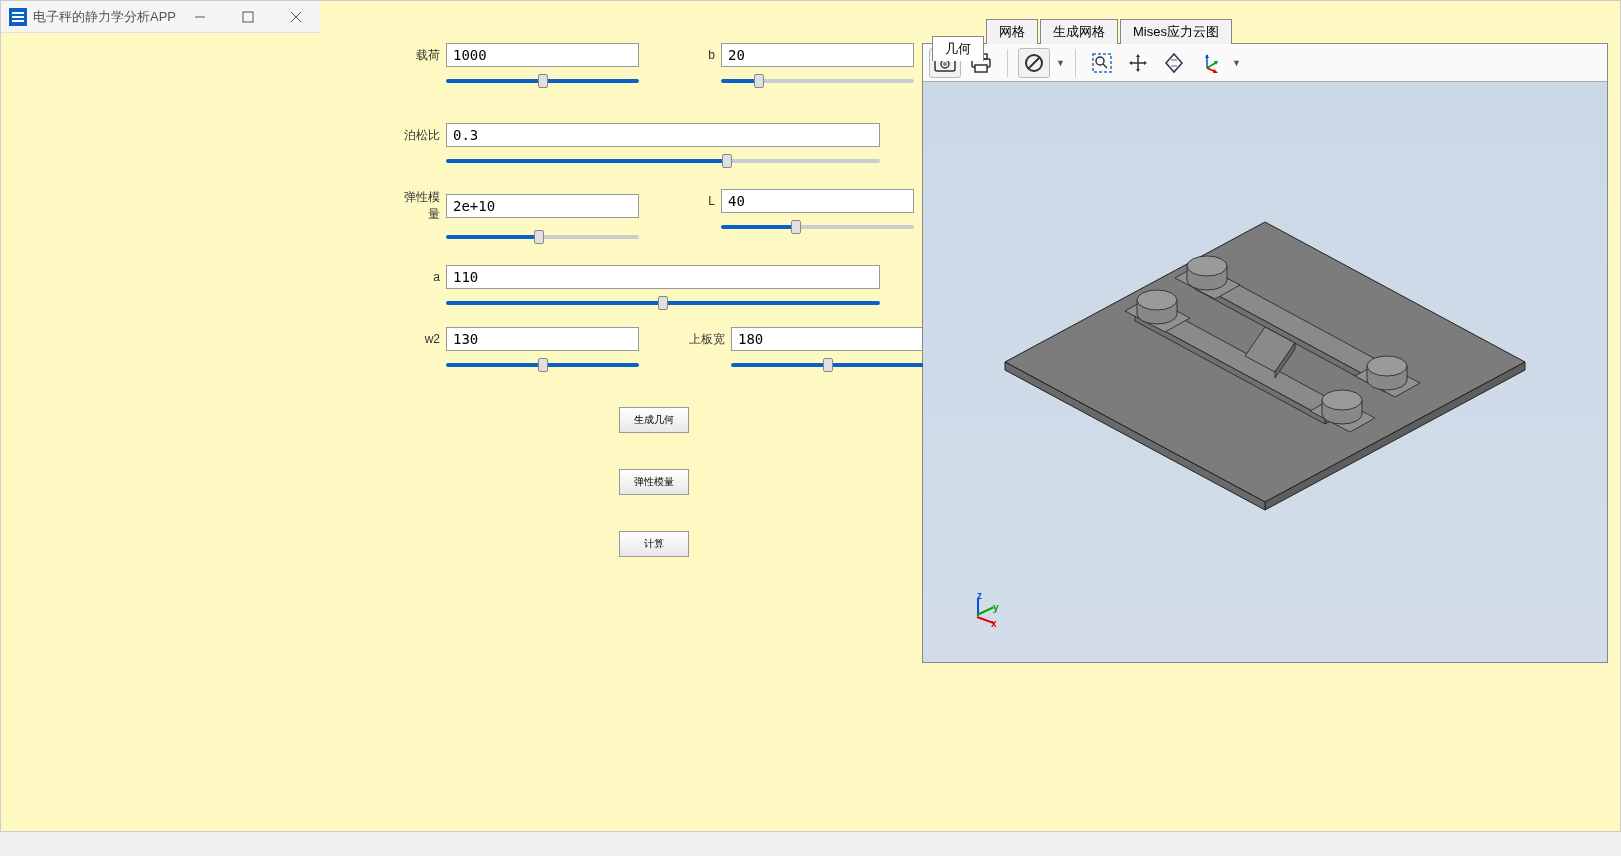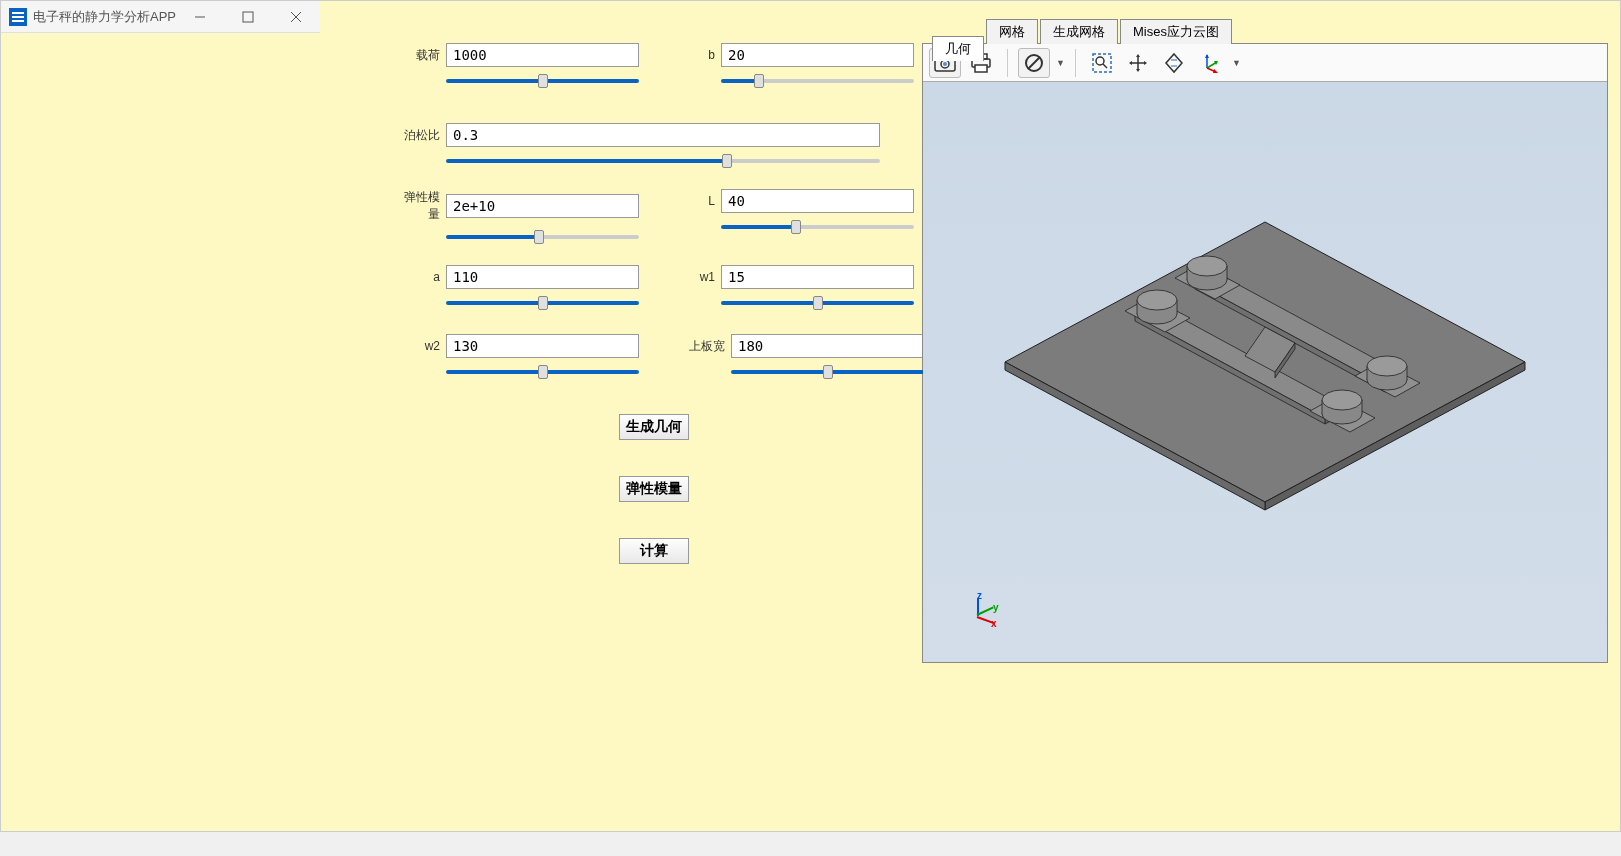--- a/index.html
+++ b/index.html
@@ -123,23 +123,22 @@
   margin-left: 215px;
   display: flex;
   flex-direction: column;
   gap: 36px;
 }
 .action-btn {
   width: 70px;
   height: 26px;
   background: linear-gradient(#fefefe,#e8e8e8);
   border: 1px solid #999;
-  font-size: 14px;
+  font-size: 10px;
   cursor: pointer;
-  font-weight: bold;
 }
 .right-panel {
   flex: 1;
   display: flex;
   flex-direction: column;
   margin-top: 6px;
 }
 .tabs {
   display: flex;
   padding-left: 10px;
@@ -299,30 +298,23 @@
       </div>
 
       <div class="param-row" style="margin-top:24px">
         <div class="param-col">
           <div class="param-lr">
             <div class="param-label">a</div>
             <input class="param-input" value="110" style="">
           </div>
           <div class="slider-wrap"><input type="range" class="slider" style="--fill: 100%;" value="50"></div>
         </div>
-        <div class="param-col col2">
-          <div class="param-lr">
-            <div class="param-label">w1</div>
-            <input class="param-input" value="15" style="">
-          </div>
-          <div class="slider-wrap"><input type="range" class="slider" style="--fill: 100%;" value="50"></div>
-        </div>
-      </div>
-
-      <div class="param-row" style="margin-top:27px">
+      </div>
+
+      <div class="param-row" style="margin-top:20px">
         <div class="param-col">
           <div class="param-lr">
             <div class="param-label">w2</div>
             <input class="param-input" value="130" style="">
           </div>
           <div class="slider-wrap"><input type="range" class="slider" style="--fill: 100%;" value="50"></div>
         </div>
         <div class="param-col col2">
           <div class="param-lr">
             <div class="param-label wide">上板宽</div>

